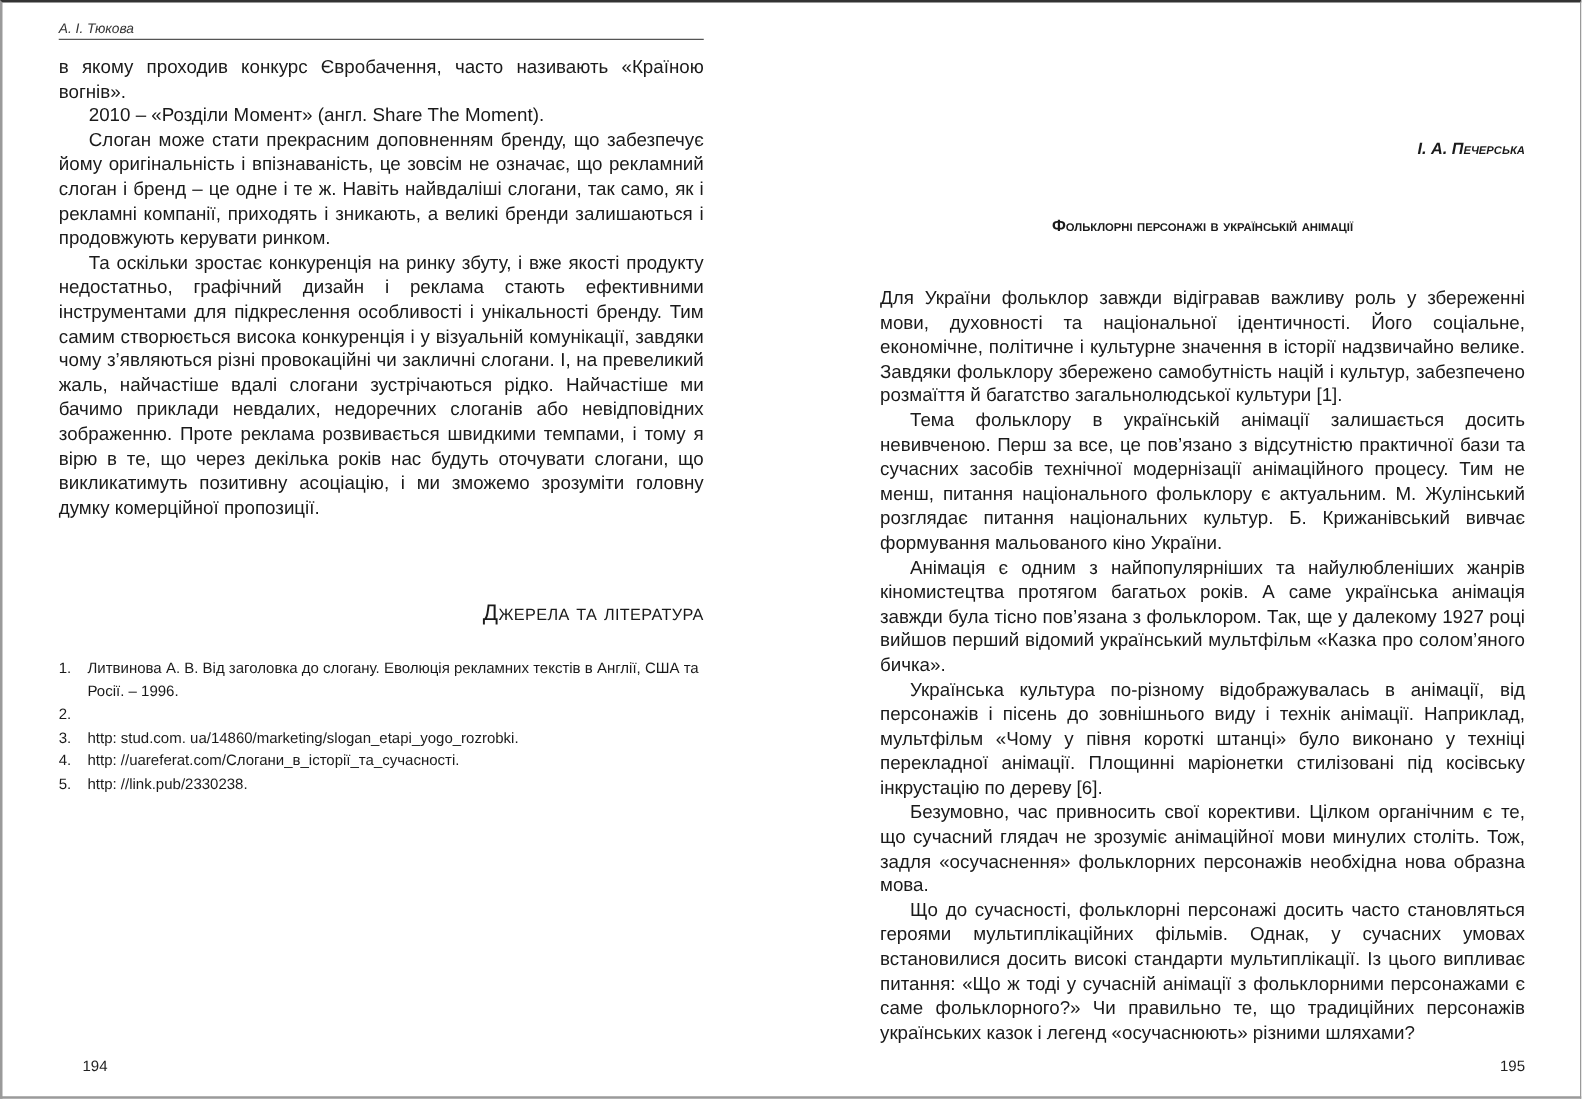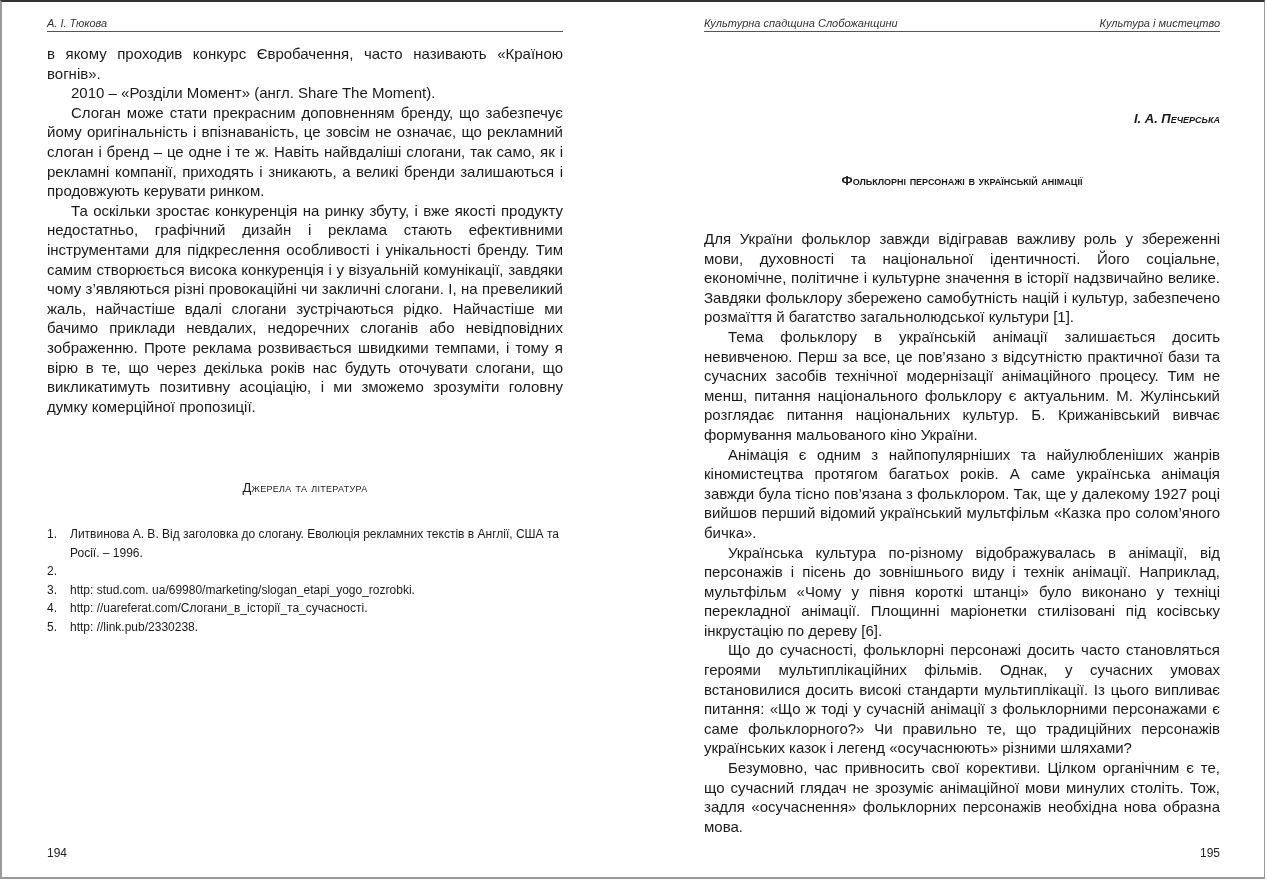--- a/index.html
+++ b/index.html
@@ -27,30 +27,30 @@
     display: flex; justify-content: space-between;
   }
   .body-text {
     position: absolute; left: 0; right: 0;
     font-size: 15px; line-height: 19.6px; text-align: justify;
   }
   .body-text p { margin: 0; text-indent: 24px; }
   .body-text p.noindent { text-indent: 0; }
 
   .section-title {
-    position: absolute; left: 0; right: 0; text-align: center;
-    font-size: 13px; letter-spacing: 0.3px; font-variant: small-caps;
+    position: absolute; left: 0; right: 0; text-align: right;
+    font-size: 18px; letter-spacing: 0.3px; font-variant: small-caps;
   }
   .refs {
     position: absolute; left: 0; right: 0; top: 525px;
     font-size: 12px; line-height: 18.5px; list-style: none; margin: 0; padding: 0;
   }
   .refs li { display: flex; }
   .refs .num { width: 23px; flex-shrink: 0; }
-  .page-num { position: absolute; top: 846px; font-size: 12px; color: #222; }
+  .page-num { position: absolute; top: 846px; font-size: 12px; color: #222; margin-left: 19px; }
 
   .author {
     position: absolute; top: 111px; right: 0;
     font-size: 13px; font-weight: bold; font-style: italic; font-variant: small-caps;
   }
   .article-title {
     position: absolute; top: 173px; left: 0; right: 0; text-align: center;
     font-size: 13px; font-weight: bold; font-variant: small-caps;
   }
 </style>
@@ -76,47 +76,43 @@
   <ol class="refs">
     <li>
       <span class="num">1.</span>
       <span>Литвинова А. В. Від заголовка до слогану. Еволюція рекламних текстів в Англії, США та Росії. – 1996.</span>
     </li>
     <li>
       <span class="num">2.</span>
     </li>
     <li>
       <span class="num">3.</span>
-      <span>http: stud.com. ua/69980/marketing/slogan_etapi_yogo_rozrobki.</span>
+      <span>http: stud.com. ua/14860/marketing/slogan_etapi_yogo_rozrobki.</span>
     </li>
     <li>
       <span class="num">4.</span>
       <span>http: //uareferat.com/Слогани_в_історії_та_сучасності.</span>
     </li>
     <li>
       <span class="num">5.</span>
       <span>http: //link.pub/2330238.</span>
     </li>
   </ol>
 
   <div class="page-num" style="left:0;">194</div>
 </div>
 
 <div class="page right">
-  <div class="running-head">
-    <span>Культурна спадщина Слобожанщини</span>
-    <span>Культура і мистецтво</span>
-  </div>
 
   <div class="author">І. А. Печерська</div>
   <div class="article-title">Фольклорні персонажі в українській анімації</div>
 
   <div class="body-text" style="top:229px;">
     <p class="noindent">Для України фольклор завжди відігравав важливу роль у збереженні мови, духовності та національної ідентичності. Його соціальне, економічне, політичне і культурне значення в історії надзвичайно велике. Завдяки фольклору збережено самобутність націй і культур, забезпечено розмаїття й багатство загальнолюдської культури [1].</p>
     <p>Тема фольклору в українській анімації залишається досить невивченою. Перш за все, це пов’язано з відсутністю практичної бази та сучасних засобів технічної модернізації анімаційного процесу. Тим не менш, питання національного фольклору є актуальним. М. Жулінський розглядає питання національних культур. Б. Крижанівський вивчає формування мальованого кіно України.</p>
     <p>Анімація є одним з найпопулярніших та найулюбленіших жанрів кіномистецтва протягом багатьох років. А саме українська анімація завжди була тісно пов’язана з фольклором. Так, ще у далекому 1927 році вийшов перший відомий український мультфільм «Казка про солом’яного бичка».</p>
     <p>Українська культура по-різному відображувалась в анімації, від персонажів і пісень до зовнішнього виду і технік анімації. Наприклад, мультфільм «Чому у півня короткі штанці» було виконано у техніці перекладної анімації. Площинні маріонетки стилізовані під косівську інкрустацію по дереву [6].</p>
+    <p>Безумовно, час привносить свої корективи. Цілком органічним є те, що сучасний глядач не зрозуміє анімаційної мови минулих століть. Тож, задля «осучаснення» фольклорних персонажів необхідна нова образна мова.</p>
     <p>Що до сучасності, фольклорні персонажі досить часто становляться героями мультиплікаційних фільмів. Однак, у сучасних умовах встановилися досить високі стандарти мультиплікації. Із цього випливає питання: «Що ж тоді у сучасній анімації з фольклорними персонажами є саме фольклорного?» Чи правильно те, що традиційних персонажів українських казок і легенд «осучаснюють» різними шляхами?</p>
-    <p>Безумовно, час привносить свої корективи. Цілком органічним є те, що сучасний глядач не зрозуміє анімаційної мови минулих століть. Тож, задля «осучаснення» фольклорних персонажів необхідна нова образна мова.</p>
   </div>
 
   <div class="page-num" style="right:0;">195</div>
 </div>
 
 </body></html>

